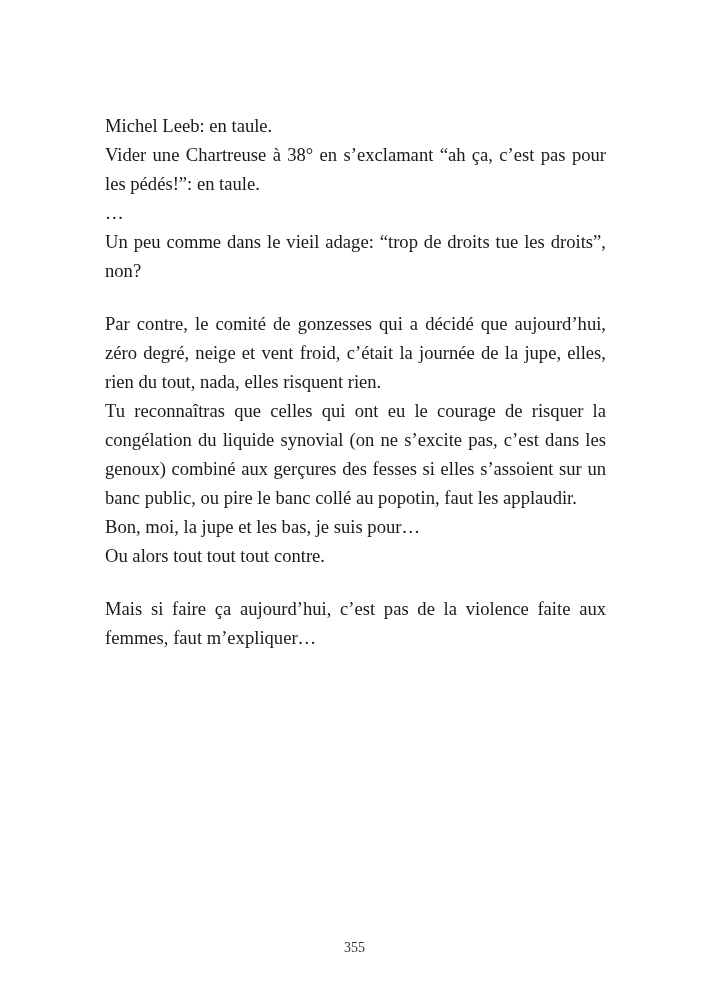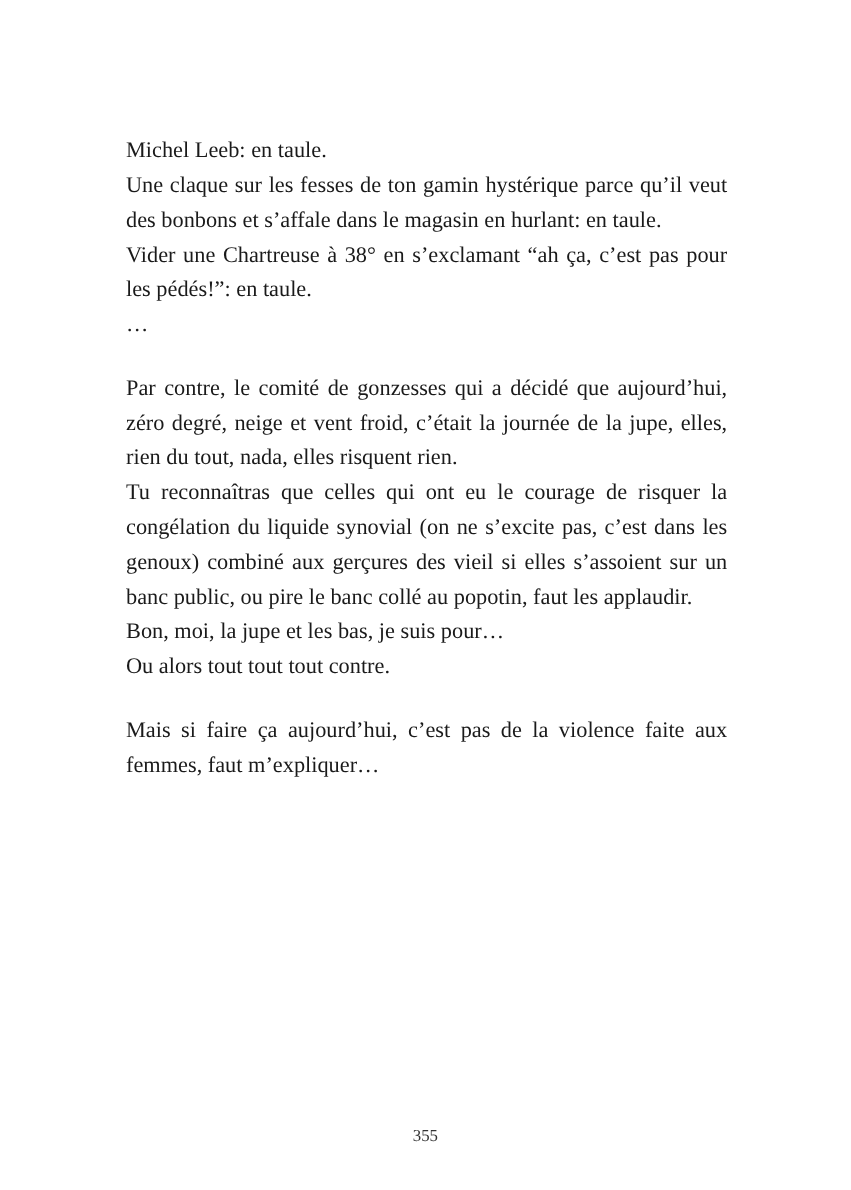--- a/index.html
+++ b/index.html
@@ -42,23 +42,23 @@
     font-size: 14px;
     color: #333333;
   }
 </style>
 </head>
 <body>
 
 <div class="sheet">
   <div class="text-block">
     <p class="para">Michel Leeb: en taule.</p>
-    <p class="para">Une claque sur les fesses de ton gamin hystérique parce qu’il veut des bonbons et s’affale dans le magasin en hurlant: en taule.</p>
     <p class="para">Vider une Chartreuse à 38° en s’exclamant “ah ça, c’est pas pour les pédés!”: en taule.</p>
     <p class="para">…</p>
+    <p class="para">Un peu comme dans le vieil adage: “trop de droits tue les droits”, non?</p>
     <p class="para group-gap">Par contre, le comité de gonzesses qui a décidé que aujourd’hui, zéro degré, neige et vent froid, c’était la journée de la jupe, elles, rien du tout, nada, elles risquent rien.</p>
-    <p class="para">Tu reconnaîtras que celles qui ont eu le courage de risquer la congélation du liquide synovial (on ne s’excite pas, c’est dans les genoux) combiné aux gerçures des vieil si elles s’assoient sur un banc public, ou pire le banc collé au popotin, faut les applaudir.</p>
+    <p class="para">Tu reconnaîtras que celles qui ont eu le courage de risquer la congélation du liquide synovial (on ne s’excite pas, c’est dans les genoux) combiné aux gerçures des fesses si elles s’assoient sur un banc public, ou pire le banc collé au popotin, faut les applaudir.</p>
     <p class="para">Bon, moi, la jupe et les bas, je suis pour…</p>
     <p class="para">Ou alors tout tout tout contre.</p>
     <p class="para group-gap">Mais si faire ça aujourd’hui, c’est pas de la violence faite aux femmes, faut m’expliquer…</p>
   </div>
   <div class="page-footer">355</div>
 </div>
 
 </body></html>

